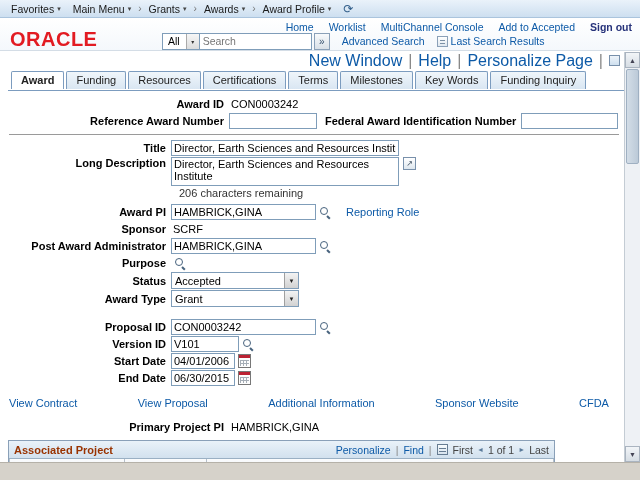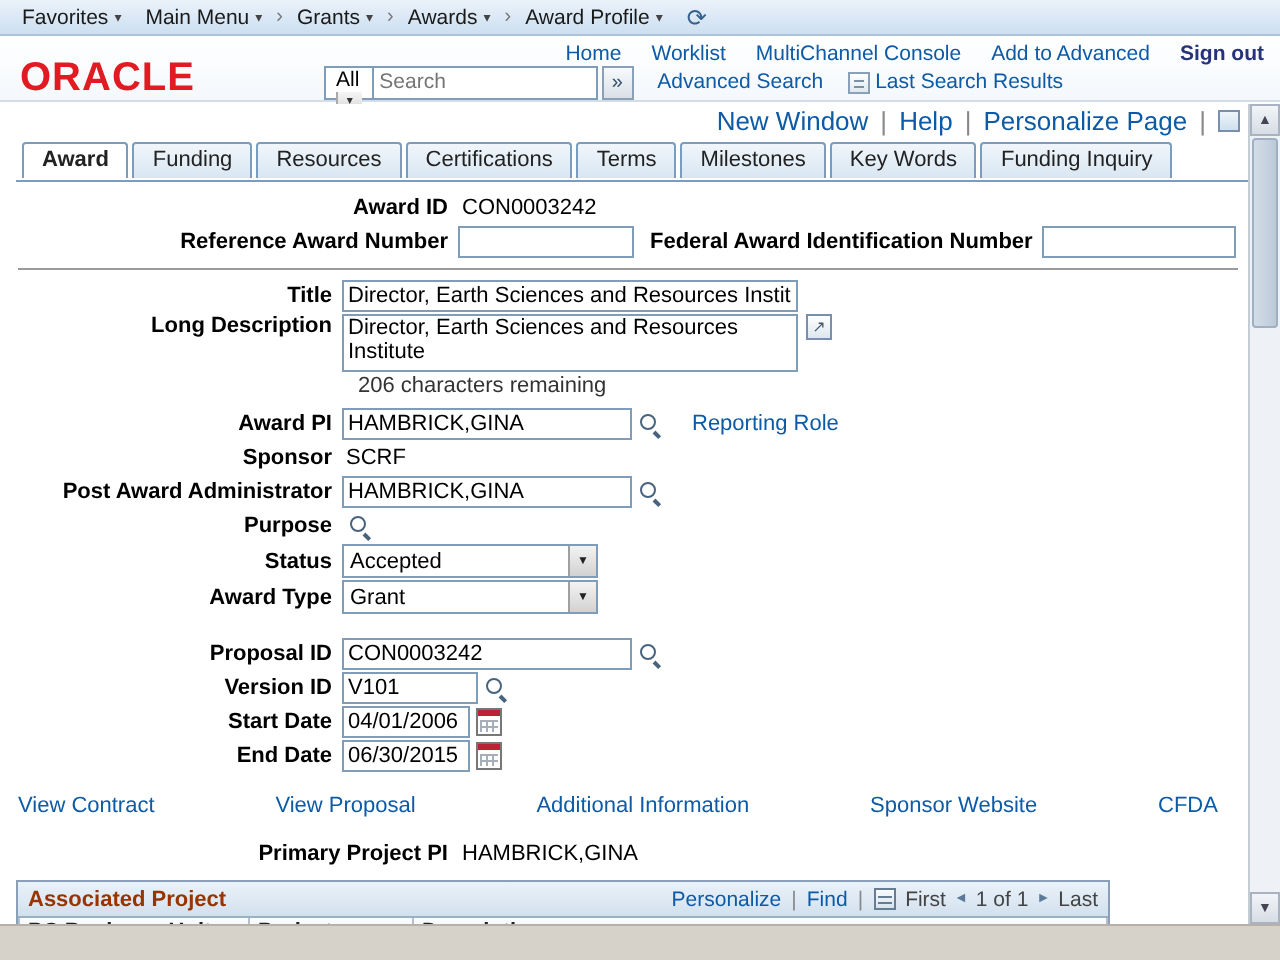--- a/index.html
+++ b/index.html
@@ -13,32 +13,32 @@
   .caret { font-size:7px; color:#444; }
   .crumb-sep { color:#777; font-size:10px; padding:0 1px; }
   .refresh { color:#35618c; font-size:12px; margin-left:6px; cursor:pointer; }
 
   
   .header { position:absolute; top:18px; left:0; right:0; height:33px; background:linear-gradient(#ffffff,#f4f8fc); border-bottom:1px solid #d4dde6; }
   .logo { position:absolute; left:10px; top:10px; font-size:20px; font-weight:bold; color:#e21b22; letter-spacing:.5px; }
   .topnav { position:absolute; top:3px; right:8px; display:flex; gap:15px; font-size:10.5px; align-items:center; }
   .topnav .signout { color:#26327a; font-weight:bold; }
   .searchrow { position:absolute; left:162px; top:14px; display:flex; align-items:center; height:18px; font-size:10.5px; }
-  .scope { display:flex; align-items:center; border:1px solid #7f9db9; background:#fff; height:17px; cursor:pointer;flex-direction:column; }
+  .scope { display:flex; align-items:center; border:1px solid #7f9db9; background:#fff; height:17px; cursor:pointer; }
   .scope-text { padding:0 6px 0 5px; }
   .scope-arrow { width:13px; height:15px; background:linear-gradient(#f6f6f6,#dcdcdc); border-left:1px solid #aaa; font-size:6px; display:flex; align-items:center; justify-content:center; color:#333; }
   .searchbox { width:112px; height:17px; border:1px solid #7f9db9; border-left:none; padding:0 3px; font:10.5px "Liberation Sans",sans-serif; color:#333; }
   .go-btn { width:16px; height:17px; margin-left:2px; background:linear-gradient(#f8fafc,#d9e0e7); border:1px solid #8aa0b8; font-size:10px; color:#35506e; display:flex; align-items:center; justify-content:center; cursor:pointer; }
   .adv-link { margin-left:12px; }
   .lsr-icon { width:11px; height:11px; margin-left:12px; margin-right:3px; border:1px solid #8aa0b8; background:linear-gradient(#ffffff,#dfe8f0); position:relative; }
   .lsr-icon::after { content:""; position:absolute; left:2px; right:2px; top:3px; height:1px; background:#7b90a6; box-shadow:0 3px 0 #7b90a6; }
 
   
   .content { position:absolute; top:52px; left:0; right:16px; bottom:18px; background:#fff; padding-left:8px; overflow:hidden; }
-  .page-actions { display:flex; justify-content:flex-end; align-items:center; gap:6px; font-size:13px; margin:2px 4px 0 0; height:13px; }
+  .page-actions { display:flex; justify-content:flex-end; align-items:center; gap:6px; font-size:16px; margin:2px 4px 0 0; height:13px; }
   .pa-sep { color:#888; }
   .pa-icon { width:11px; height:11px; border:1px solid #7890ab; background:linear-gradient(#eef4fa,#cfe0ef); cursor:pointer; }
 
   
   .tabs { display:flex; align-items:flex-start; border-bottom:1px solid #7c9cbf; margin-top:4px; padding-left:3px; height:20px; }
   .tab { padding:2px 9px 3px; margin-right:2px; border:1px solid #7c9cbf; border-bottom:none; border-radius:2px 2px 0 0; background:linear-gradient(#f0f6fb,#d9e6f2); color:#222; cursor:pointer; white-space:nowrap; position:relative; }
   .tab.active { background:#fff; font-weight:bold; }
   .tab.active::after { content:""; position:absolute; left:0; right:0; bottom:-1px; height:1px; background:#fff; }
 
   
@@ -126,21 +126,21 @@
     </span>
     <span class="refresh">⟳</span>
   </div>
 
   <div class="header">
     <div class="logo">ORACLE</div>
     <div class="topnav">
       <a>Home</a>
       <a>Worklist</a>
       <a>MultiChannel Console</a>
-      <a>Add to Advanced</a>
+      <a>Add to Accepted</a>
       <a class="signout">Sign out</a>
     </div>
     <div class="searchrow">
       <span class="scope">
         <span class="scope-text">All</span>
         <span class="scope-arrow">▾</span>
       </span>
       <input class="searchbox" placeholder="Search" style="">
       <span class="go-btn">»</span>
       <a class="adv-link">Advanced Search</a>

